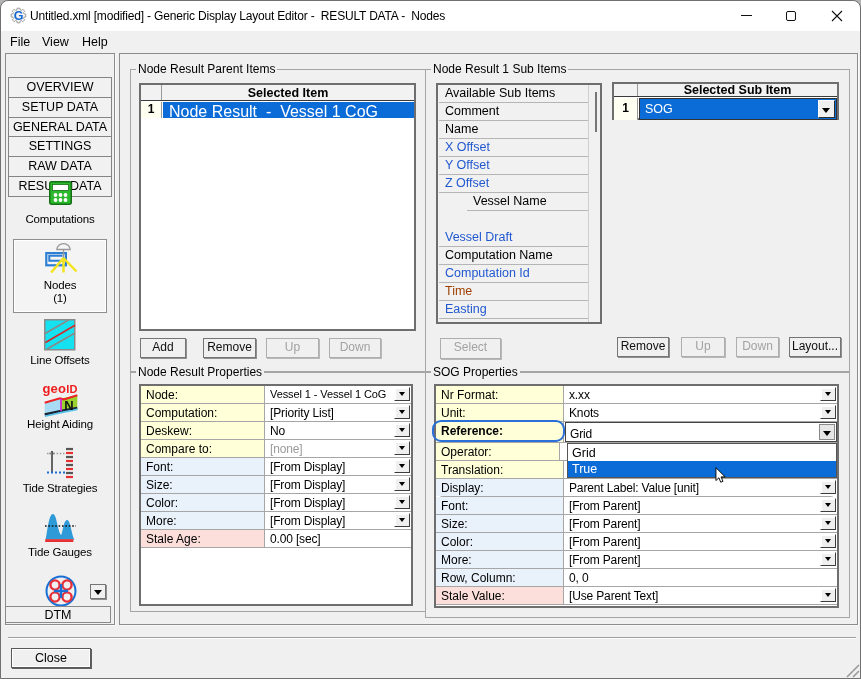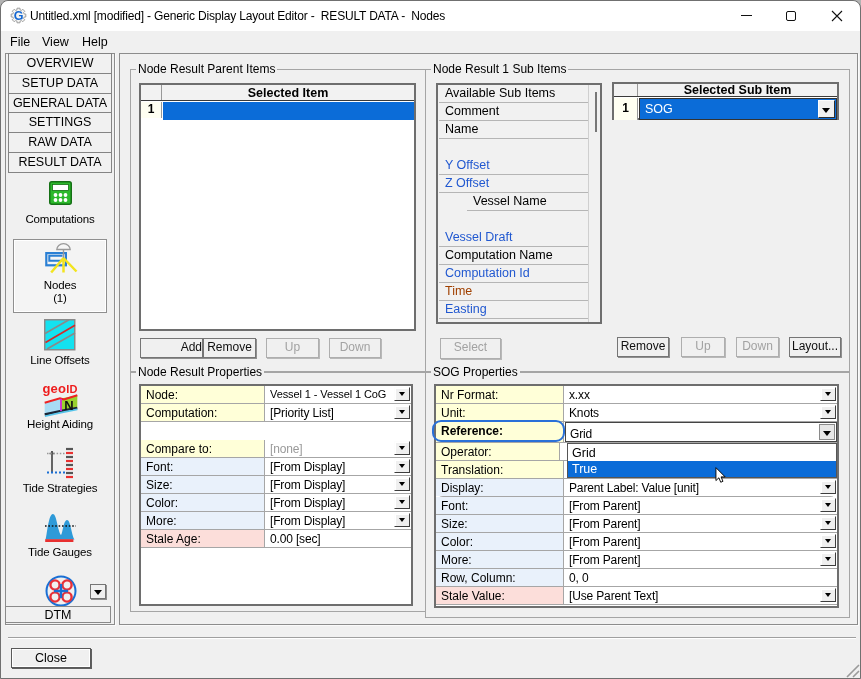--- a/index.html
+++ b/index.html
@@ -11,21 +11,21 @@
 
 #title{left:0;top:0;width:100%;height:30px;background:#fff;border-radius:8px 8px 0 0;}
 #titletext{left:29px;top:8px;font-size:12px;letter-spacing:-0.18px;white-space:pre;}
 .wbtn{top:14px;height:2px;}
 
 .menu{top:34px;font-size:12.5px;}
 
 .sunken{border:1px solid #8c8c8c;box-shadow:1px 1px 0 #fafafa;background:#f0f0f0;}
 
 .tab{left:7px;width:104px;border:1px solid #848484;background:#f1f1f1;
-  text-align:center;line-height:19.5px;font-size:12.5px;}
+  text-align:center;line-height:19.5px;font-size:12.5px;margin-top:24px;}
 .sideLabel{left:5px;width:108px;text-align:center;font-size:11.5px;letter-spacing:-0.15px;}
 
 .grp{border:1px solid #a5a5a5;}
 .grplabel{position:absolute;top:-8px;left:5px;background:#f0f0f0;padding:0 2px;font-size:12px;line-height:14px;white-space:nowrap;}
 
 .tblc{border:2px solid #6e6e6e;background:#fff;}
 
 .btn{border:1px solid #757575;background:#f0f0f0;text-align:center;font-size:12px;
   box-shadow:1px 1px 0 #8f8f8f;line-height:17.5px;color:#101010;}
 .btn.dis{color:#a2a2a2;border-color:#aeaeae;box-shadow:1px 1px 0 #b8b8b8;}
@@ -162,35 +162,36 @@
   <div class="abs grp" style="left:129px;top:68px;width:296px;height:303px;">
     <span class="grplabel">Node Result Parent Items</span>
   </div>
   <div class="abs tblc" style="left:138px;top:82px;width:277px;height:248px;">
     <div style="position:absolute;left:0;top:0;width:100%;height:16px;background:#f2f2f2;border-bottom:1.5px solid #3a3a3a;">
       <div style="position:absolute;left:0;top:0;width:21px;height:100%;border-right:1px solid #999;"></div>
       <div style="position:absolute;left:21px;right:0;top:0px;text-align:center;font-weight:bold;font-size:12.5px;line-height:16px;">Selected Item</div>
     </div>
     <div style="position:absolute;left:0;top:16.5px;width:100%;height:16px;">
       <div style="position:absolute;left:0;top:0;width:21px;height:100%;background:#fffff2;border-right:1px solid #999;text-align:center;font-weight:bold;line-height:15px;">1</div>
-      <div style="position:absolute;left:22px;right:0;top:0;height:100%;background:#0b6cd8;color:#fff;padding:18px 0 0 6px;font-size:13px;">Node Result&nbsp; -&nbsp; Vessel 1 CoG</div>
+      <div style="position:absolute;left:22px;right:0;top:0;height:100%;background:#0b6cd8;color:#fff;padding:1px 0 0 6px;font-size:16px;">Node Result&nbsp; -&nbsp; Vessel 1 CoG</div>
     </div>
   </div>
-  <div class="abs btn" style="left:139px;top:337px;width:63px;height:20px;text-align:right;">Add</div>
+  <div class="abs btn" style="left:139px;top:337px;width:46px;height:20px;">Add</div>
   <div class="abs btn" style="left:202px;top:337px;width:53px;height:20px;">Remove</div>
   <div class="abs btn dis" style="left:265px;top:337px;width:53px;height:20px;">Up</div>
   <div class="abs btn dis" style="left:328px;top:337px;width:52px;height:20px;">Down</div>
 
   <div class="abs grp" style="left:424px;top:68px;width:425px;height:303px;">
     <span class="grplabel">Node Result 1 Sub Items</span>
   </div>
   <div class="abs tblc" style="left:435px;top:81.5px;width:166px;height:241.5px;background:#f1f1f1;overflow:hidden;">
     <div class="lrow" style="top:18px;">Comment</div>
     <div class="lrow" style="top:0px;">Available Sub Items</div>
     <div class="lrow" style="top:36px;">Name</div>
+    <div class="lrow lb" style="top:54px;">X Offset</div>
     <div class="lrow lb" style="top:72px;">Y Offset</div>
     <div class="lrow lb" style="top:90px;">Z Offset</div>
     <div class="lrow" style="top:108px;margin-left:28px;">Vessel Name</div>
     <div class="lrow lb" style="top:144px;">Vessel Draft</div>
     <div class="lrow" style="top:162px;">Computation Name</div>
     <div class="lrow lb" style="top:180px;">Computation Id</div>
     <div class="lrow tm" style="top:198px;">Time</div>
     <div class="lrow lb" style="top:216px;">Easting</div>
     <div class="lrow lb" style="top:234px;">Northing</div>
     <div style="position:absolute;right:0;top:0;width:12.5px;height:100%;background:#f1f1f1;border-left:1px solid #cfcfcf;"></div>
@@ -222,20 +223,24 @@
   </div>
   <div class="abs tblc" style="left:138px;top:383px;width:274px;height:222px;" id="g3tbl">
     <div class="prow" style="top:0;height:18px;">
         <div class="plab yel" style="width:124px;">Node:</div>
         <div class="pval" style="left:125px;right:0;font-size:11px;letter-spacing:-0.1px;">Vessel 1 - Vessel 1 CoG<span class="cba"></span></div>
       </div>
     <div class="prow" style="top:18px;height:18px;">
         <div class="plab yel" style="width:124px;">Computation:</div>
         <div class="pval" style="left:125px;right:0;">[Priority List]<span class="cba"></span></div>
       </div>
+    <div class="prow" style="top:36px;height:18px;">
+        <div class="plab yel" style="width:124px;">Deskew:</div>
+        <div class="pval" style="left:125px;right:0;">No<span class="cba"></span></div>
+      </div>
     <div class="prow" style="top:54px;height:18px;">
         <div class="plab yel" style="width:124px;">Compare to:</div>
         <div class="pval gray" style="left:125px;right:0;">[none]<span class="cba"></span></div>
       </div>
     <div class="prow" style="top:72px;height:18px;">
         <div class="plab blu" style="width:124px;">Font:</div>
         <div class="pval" style="left:125px;right:0;">[From Display]<span class="cba"></span></div>
       </div>
     <div class="prow" style="top:90px;height:18px;">
         <div class="plab blu" style="width:124px;">Size:</div>

